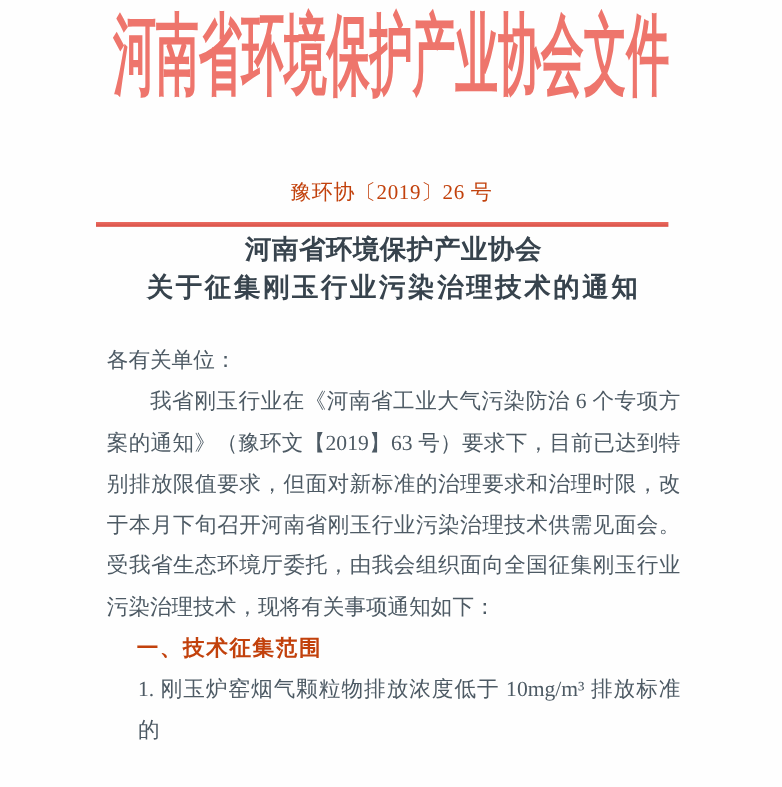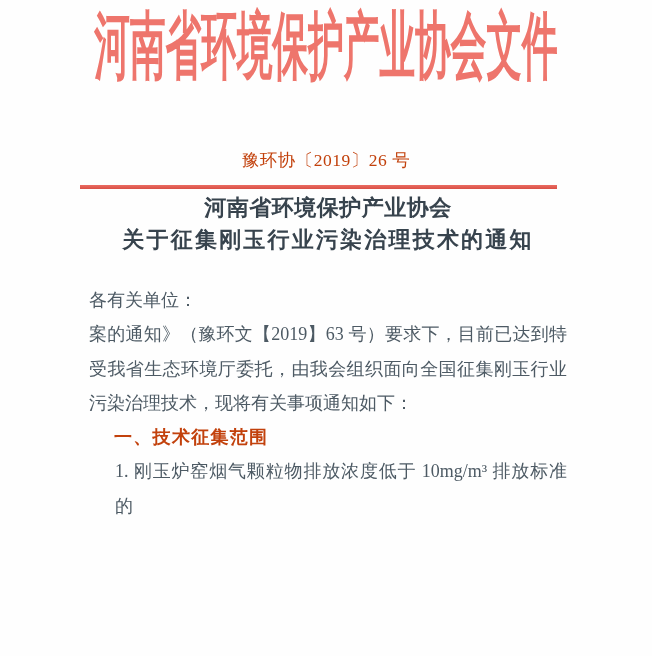--- a/index.html
+++ b/index.html
@@ -116,21 +116,24 @@
 
   <div class="rule"></div>
 
   <div class="title">
     <div class="t1">河南省环境保护产业协会</div>
     <div class="t2">关于征集刚玉行业污染治理技术的通知</div>
   </div>
 
   <div class="docbody">
     <div class="bl">各有关单位：</div>
+    <div class="bl ind36 just">我省刚玉行业在《河南省工业大气污染防治 6 个专项方</div>
     <div class="bl just">案的通知》（豫环文【2019】63 号）要求下，目前已达到特</div>
+    <div class="bl just">别排放限值要求，但面对新标准的治理要求和治理时限，改</div>
+    <div class="bl just">于本月下旬召开河南省刚玉行业污染治理技术供需见面会。</div>
     <div class="bl just">受我省生态环境厅委托，由我会组织面向全国征集刚玉行业</div>
     <div class="bl">污染治理技术，现将有关事项通知如下：</div>
     <div class="bl ind25 bold">一、技术征集范围</div>
     <div class="bl ind26 just">1. 刚玉炉窑烟气颗粒物排放浓度低于 10mg/m³ 排放标准的</div>
 
   </div>
 
 </div>
 
 </body></html>

